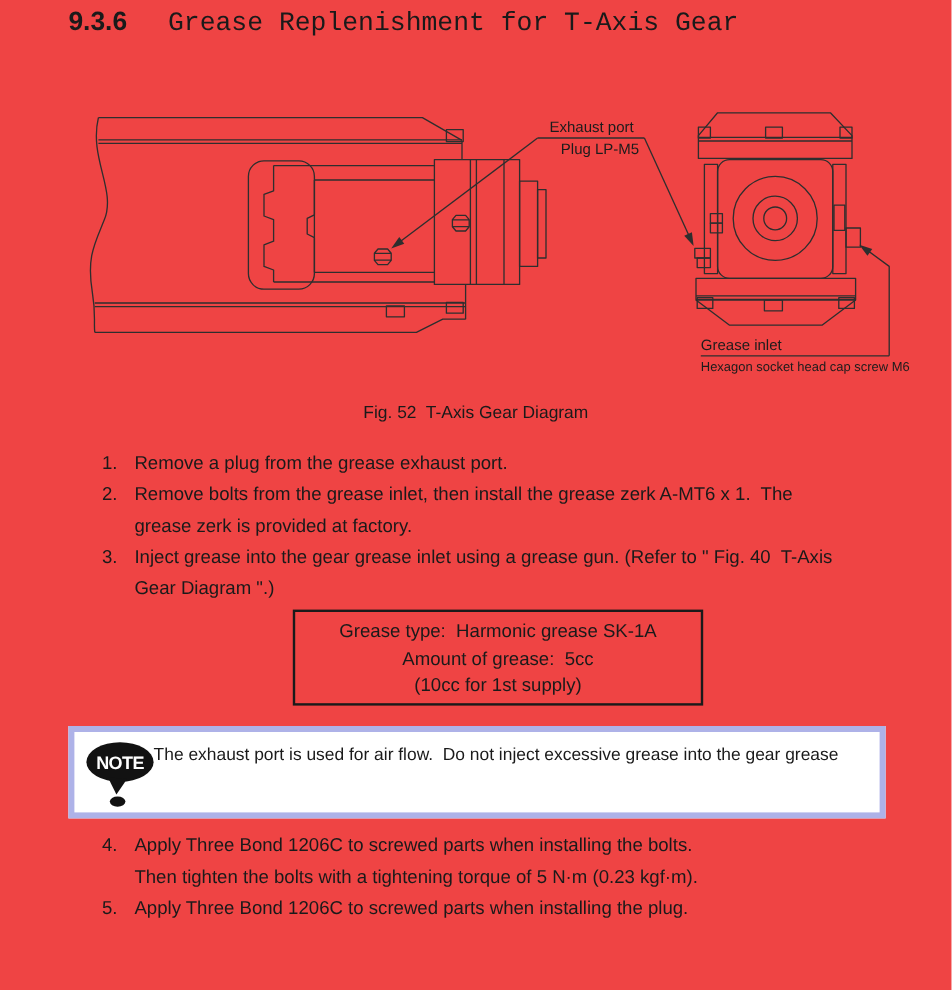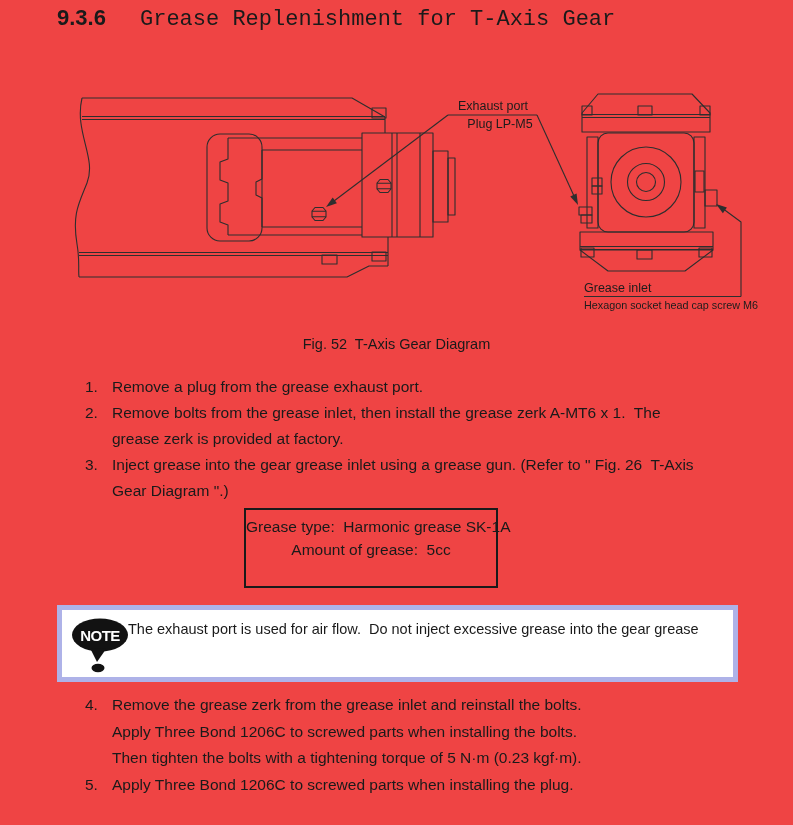--- a/index.html
+++ b/index.html
@@ -23,21 +23,21 @@
 
   
   .steps { position:absolute; left:85px; font-size:15.5px; }
   .steps-top    { top:374px; width:660px; line-height:26px; }
   .steps-bottom { top:692px; width:665px; line-height:26.5px; }
   .step { display:flex; }
   .step-num { width:27px; flex:none; }
   .step-line { white-space:pre; }
 
   
-  .grease-box { position:absolute; left:244px; top:508px; width:254px; height:80px;
+  .grease-box { position:absolute; left:244px; top:508px; width:342px; height:80px;
                 border:2px solid #1a1a1a; box-sizing:border-box; text-align:center;
                 font-size:15.5px; line-height:22.5px; padding-top:6px; }
   .gbox-line { white-space:pre; }
 
   
   .note-box { position:absolute; left:57px; top:605px; width:681px; height:77px;
               border:5px solid #aeb2e8; box-sizing:border-box; background:#fff; }
   .note-icon { position:absolute; left:6px; top:8px; width:66px; height:62px; }
   .note-text { position:absolute; left:66px; top:9px; font-size:14.5px; line-height:21px; }
   .note-line { white-space:pre; }
@@ -134,48 +134,48 @@
     <div class="step">
       <div class="step-num">2.</div>
       <div class="step-lines">
         <div class="step-line">Remove bolts from the grease inlet, then install the grease zerk A-MT6 x 1.  The</div>
         <div class="step-line">grease zerk is provided at factory.</div>
       </div>
     </div>
     <div class="step">
       <div class="step-num">3.</div>
       <div class="step-lines">
-        <div class="step-line">Inject grease into the gear grease inlet using a grease gun. (Refer to " Fig. 26  T-Axis</div>
+        <div class="step-line">Inject grease into the gear grease inlet using a grease gun. (Refer to " Fig. 40  T-Axis</div>
         <div class="step-line">Gear Diagram ".)</div>
       </div>
     </div>
   </div>
 
   <div class="grease-box">
     <div class="gbox-line">Grease type:  Harmonic grease SK-1A</div>
     <div class="gbox-line">Amount of grease:  5cc</div>
+    <div class="gbox-line">(10cc for 1st supply)</div>
   </div>
 
   <div class="note-box" style="border-color: rgb(174, 178, 232);">
     <svg class="note-icon" viewBox="0 0 66 62">
       <ellipse cx="32" cy="17" rx="28" ry="16.5" fill="#121212"></ellipse>
       <polygon points="22,30 38,31 29,44" fill="#121212"></polygon>
       <ellipse cx="30" cy="50" rx="6.5" ry="4.2" fill="#121212"></ellipse>
       <text x="32" y="22.5" text-anchor="middle" style="font-family:&quot;Liberation Sans&quot;,sans-serif;font-size:15px;font-weight:bold;letter-spacing:-0.5px" fill="#ffffff">NOTE</text>
     </svg>
     <div class="note-text">
       <div class="note-line">The exhaust port is used for air flow.  Do not inject excessive grease into the gear grease</div>
     </div>
   </div>
 
   <div class="steps steps-bottom">
     <div class="step">
       <div class="step-num">4.</div>
       <div class="step-lines">
-        <div class="step-line">Remove the grease zerk from the grease inlet and reinstall the bolts.</div>
         <div class="step-line">Apply Three Bond 1206C to screwed parts when installing the bolts.</div>
         <div class="step-line">Then tighten the bolts with a tightening torque of 5 N·m (0.23 kgf·m).</div>
       </div>
     </div>
     <div class="step">
       <div class="step-num">5.</div>
       <div class="step-lines">
         <div class="step-line">Apply Three Bond 1206C to screwed parts when installing the plug.</div>
       </div>
     </div>

